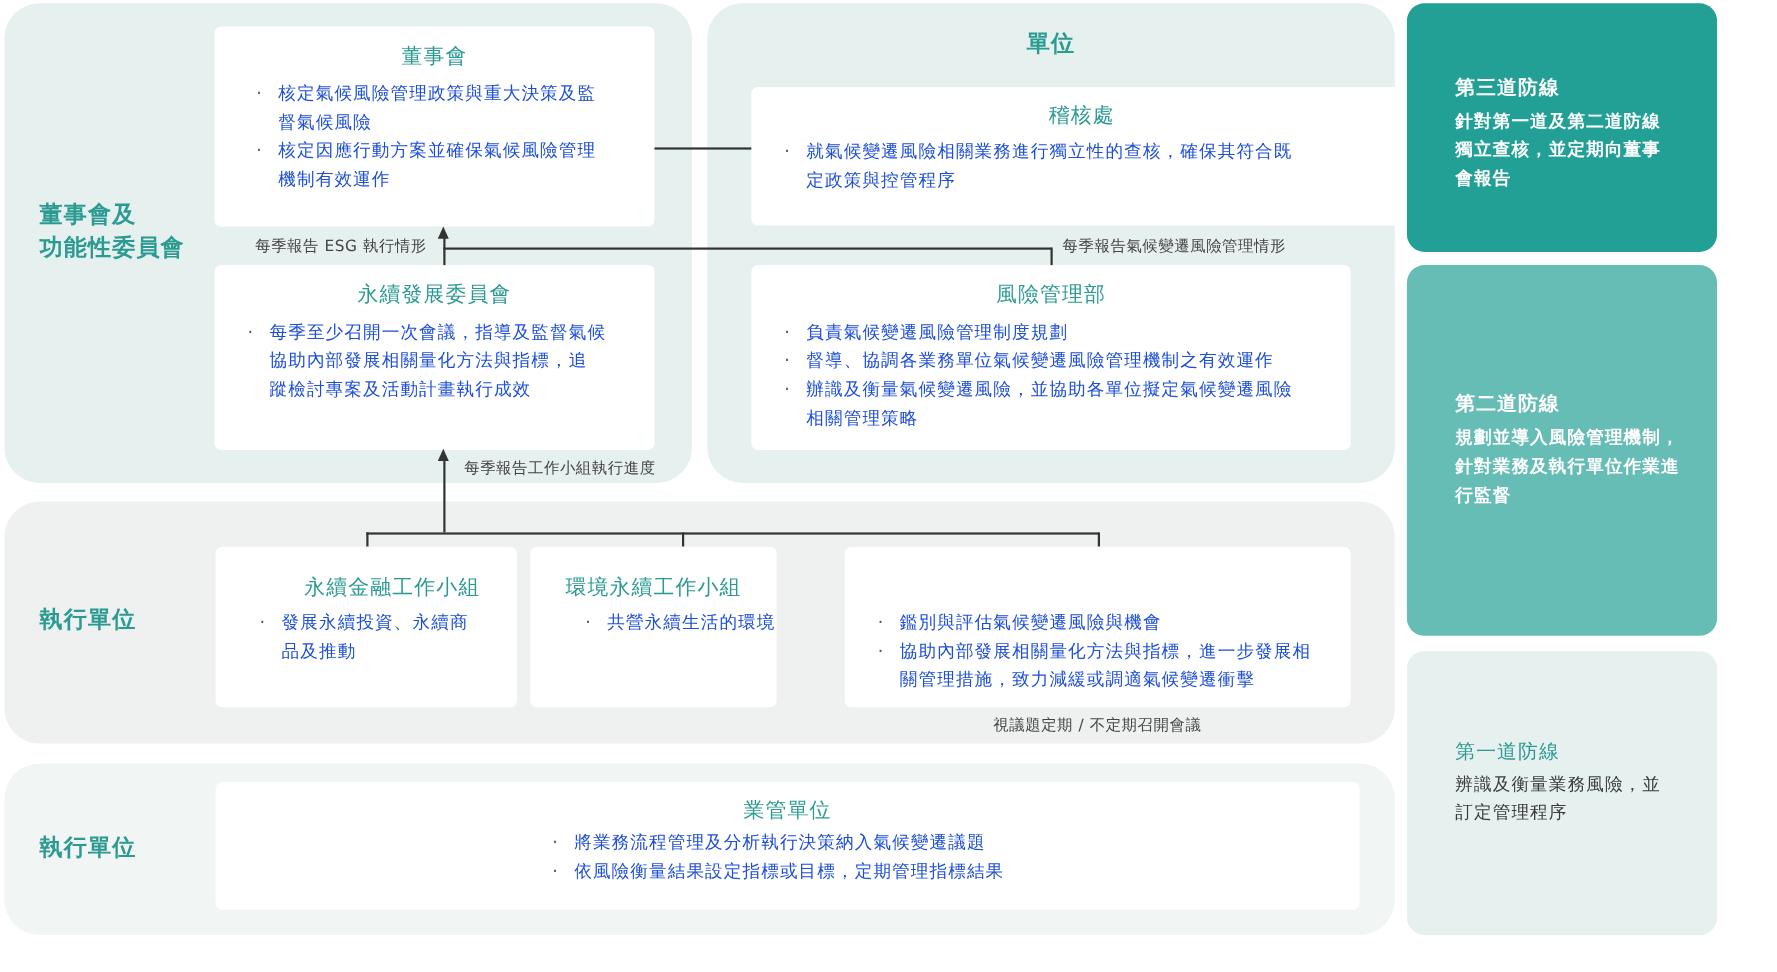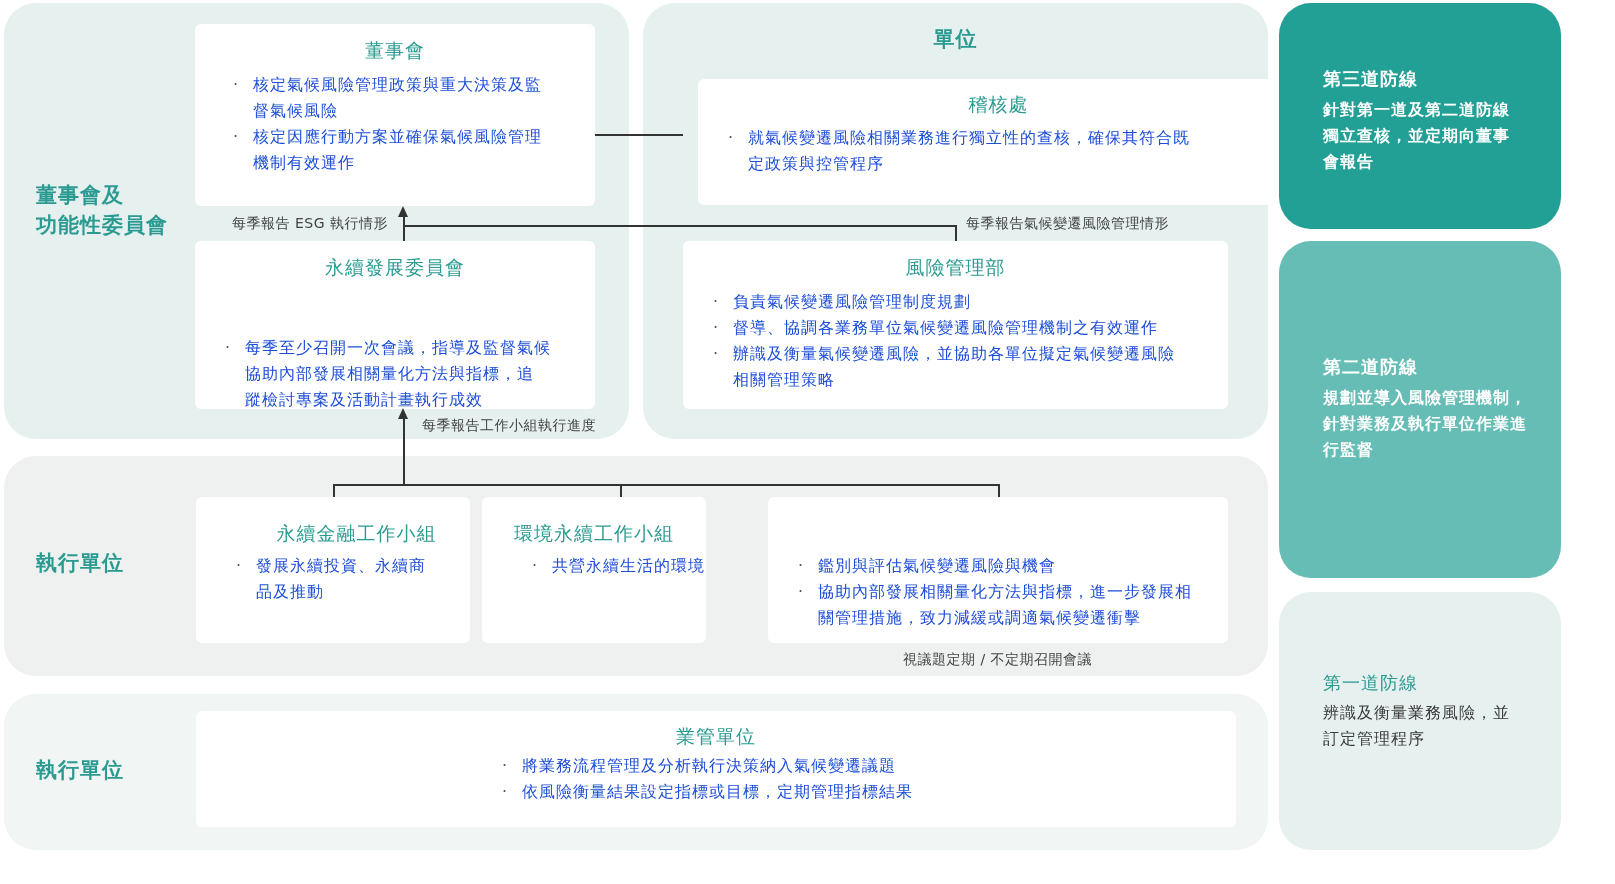--- a/index.html
+++ b/index.html
@@ -17,21 +17,21 @@
   .bullets li { position: relative; padding-left: 20px; }
   .bullets li::before { content: "·"; position: absolute; left: 0; top: 0; color: #555; }
 
   .section-label { position: absolute; color: #2b9b92; font-weight: bold; font-size: 21px; line-height: 30px; letter-spacing: 1px; }
   .conn-label { position: absolute; font-size: 14px; color: #444; white-space: nowrap; letter-spacing: 0.5px; }
 
   .line-h { position: absolute; height: 1.5px; background: #333; }
   .line-v { position: absolute; width: 1.5px; background: #333; }
   .arrow-up { position: absolute; width: 0; height: 0; border-left: 5px solid transparent; border-right: 5px solid transparent; border-bottom: 11px solid #333; }
 
-  .defense { position: absolute; border-radius: 32px; }
+  .defense { position: absolute; border-radius: 16px; }
   .defense-title { position: absolute; left: 44px; font-size: 18px; font-weight: bold; letter-spacing: 1px; }
   .defense-text { position: absolute; left: 44px; font-size: 16px; line-height: 26px; letter-spacing: 1px; }
 </style>
 </head>
 <body>
 
 <div class="panel panel-mint" style="left:4px; top:3px; width:625px; height:436px;"></div>
 <div class="section-label" style="left:36px; top:180px;">
   <div>董事會及</div>
   <div>功能性委員會</div>
@@ -40,29 +40,29 @@
 <div class="card" style="left:195px; top:24px; width:400px; height:182px;">
   <div class="card-title" style="top:14px;">董事會</div>
   <ul class="bullets" style="left:38px; top:48px; width:340px;">
     <li><span>核定氣候風險管理政策與重大決策及監</span><br><span>督氣候風險</span></li>
     <li><span>核定因應行動方案並確保氣候風險管理</span><br><span>機制有效運作</span></li>
   </ul>
 </div>
 
 <div class="card" style="left:195px; top:241px; width:400px; height:168px;">
   <div class="card-title" style="top:14px;">永續發展委員會</div>
-  <ul class="bullets" style="left:30px; top:48px; width:350px;margin-top:46px;">
+  <ul class="bullets" style="left:30px; top:48px; width:350px;">
     <li><span>每季至少召開一次會議，指導及監督氣候</span><br><span>協助內部發展相關量化方法與指標，追</span><br><span>蹤檢討專案及活動計畫執行成效</span></li>
   </ul>
 </div>
 
 <div class="panel panel-mint" style="left:643px; top:3px; width:625px; height:436px;"></div>
 <div style="position:absolute; left:643px; width:625px; top:25px; text-align:center; color:#2b9b92; font-weight:bold; font-size:21px; letter-spacing:1px;">單位</div>
 
-<div class="card" style="left:698px; top:79px; width:601px; height:126px;">
+<div class="card" style="left:683px; top:79px; width:601px; height:126px;">
   <div class="card-title" style="top:13px;">稽核處</div>
   <ul class="bullets" style="left:30px; top:46px; width:500px;">
     <li><span>就氣候變遷風險相關業務進行獨立性的查核，確保其符合既</span><br><span>定政策與控管程序</span></li>
   </ul>
 </div>
 
 <div class="card" style="left:683px; top:241px; width:545px; height:168px;">
   <div class="card-title" style="top:14px;">風險管理部</div>
   <ul class="bullets" style="left:30px; top:48px; width:505px;">
     <li><span>負責氣候變遷風險管理制度規劃</span></li>

